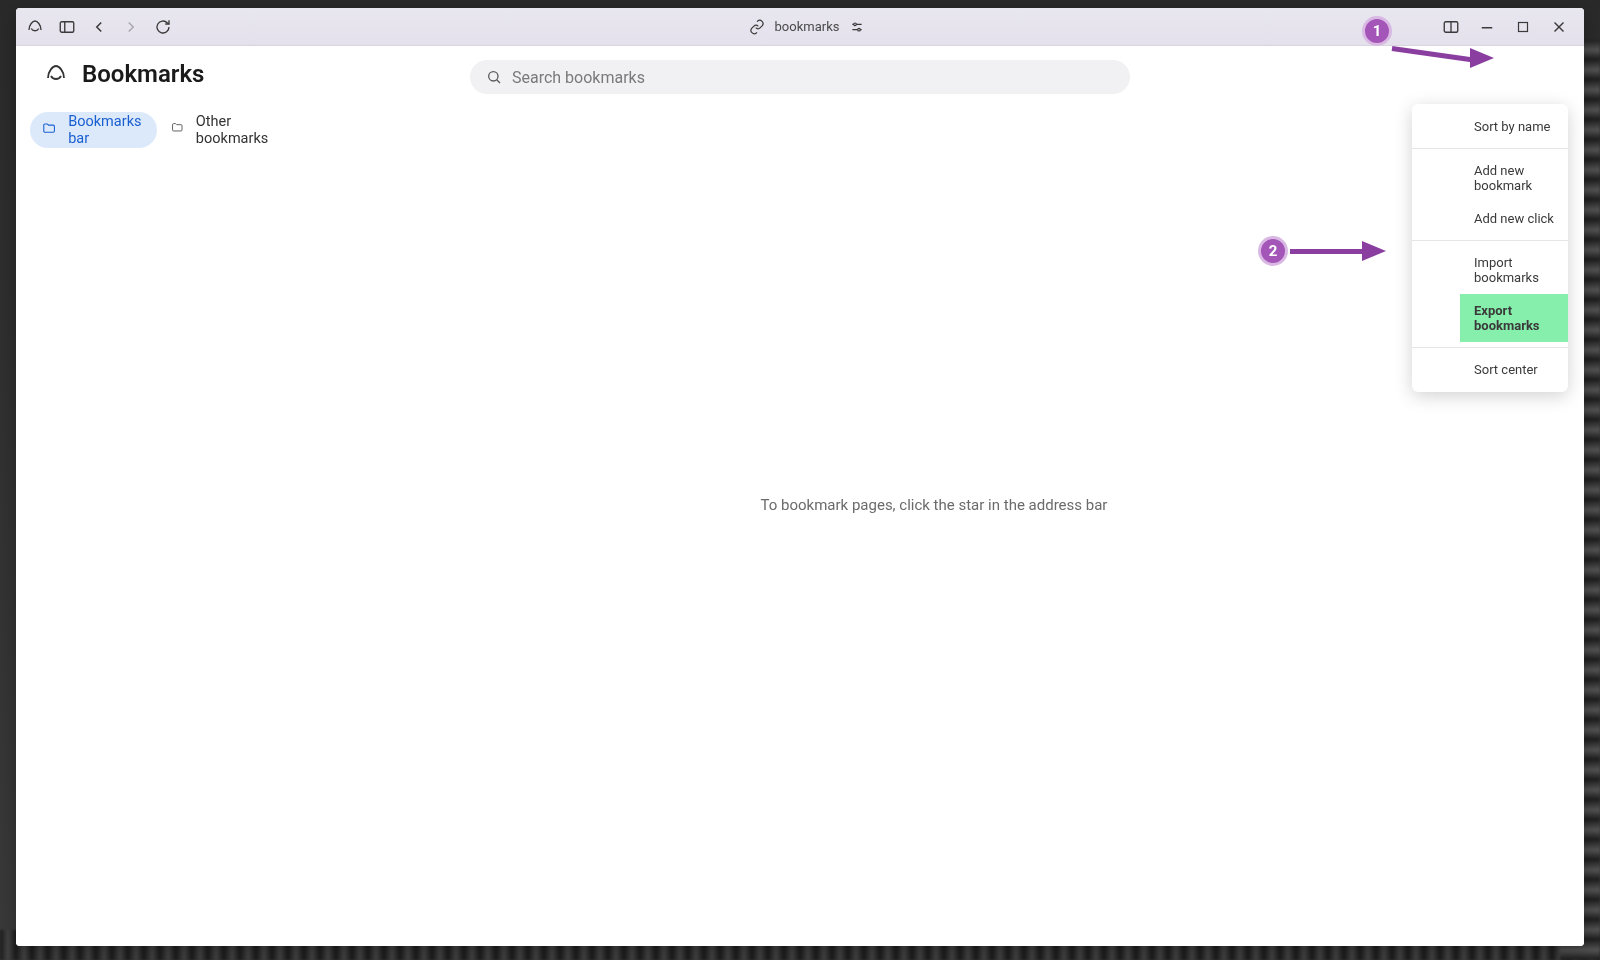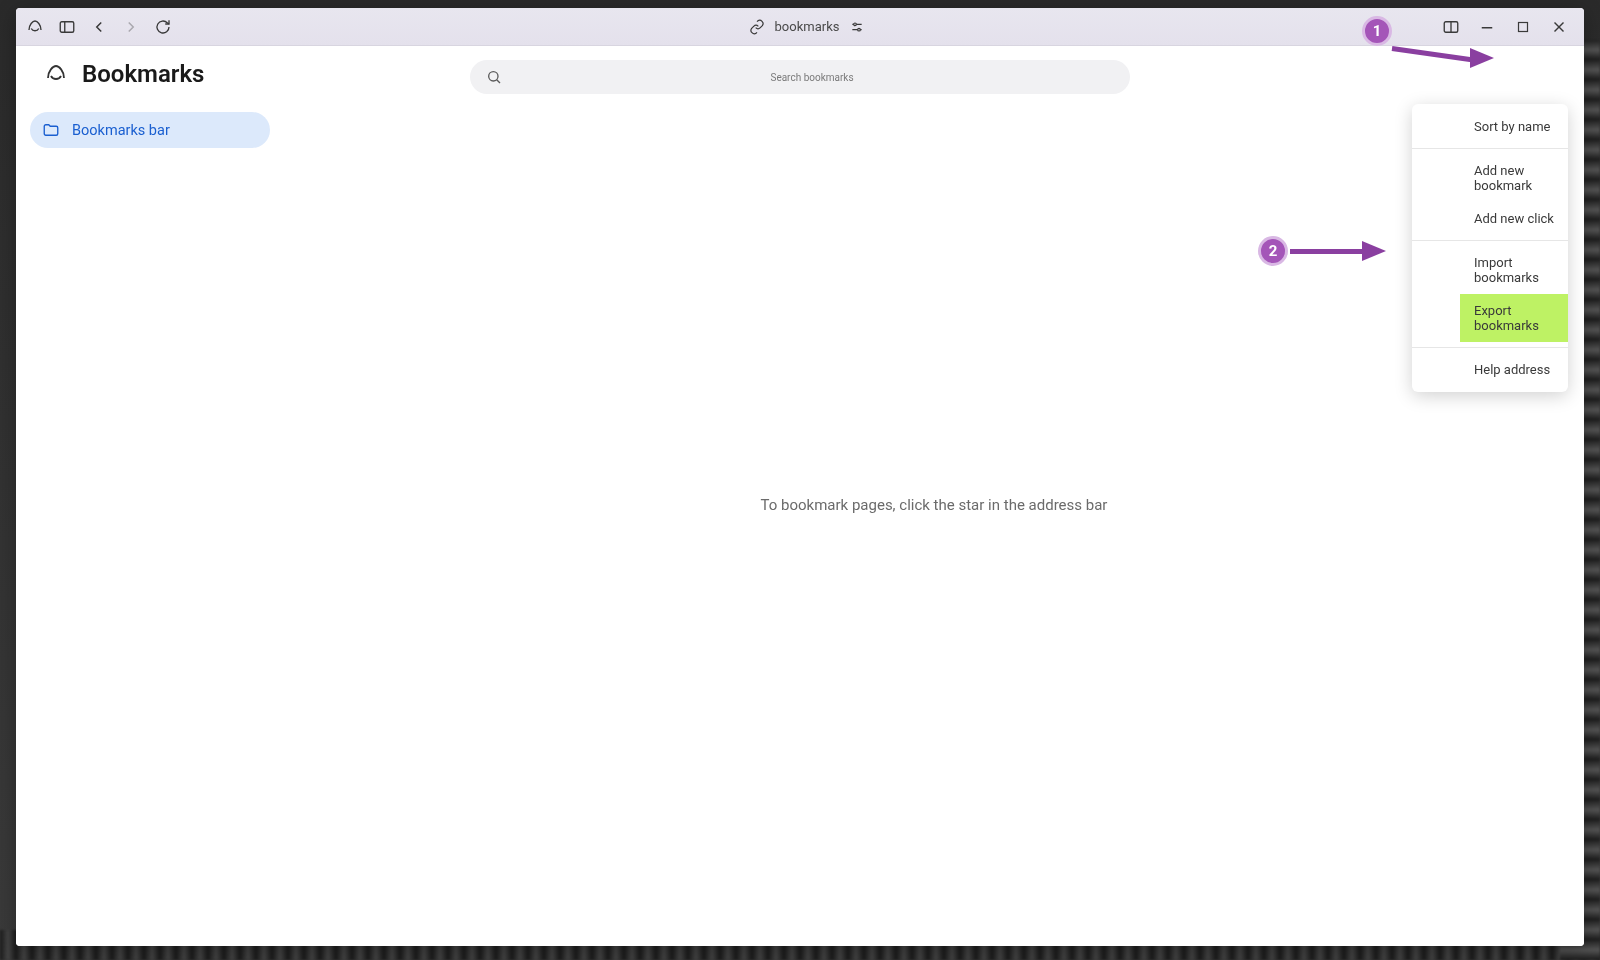--- a/index.html
+++ b/index.html
@@ -87,44 +87,43 @@
     transform: translateX(-50%);
     width: 660px;
   }
   .search-box {
     width: 100%;
     height: 34px;
     background: #f1f1f3;
     border: none;
     border-radius: 17px;
     padding: 0 18px 0 42px;
-    font-size: 10px;
+    font-size: 16px;
     color: #4c1d95;
     outline: none;
-    text-align: center;
   }
   .search-box::placeholder { color: #7a7a7a; }
   .search-icon-inner {
     position: absolute;
     left: 16px; top: 50%;
     transform: translateY(-50%);
     width: 16px; height: 16px;
     color: #5a5a5a;
   }
 
   .body-row {
     flex: 1;
     display: flex;
   }
 
   .sidebar {
     width: 268px;
     padding: 6px 14px 6px 14px;
     display: flex;
-    flex-direction: column;
+    flex-direction: row;
     gap: 2px;
   }
   .folder-item {
     display: flex;
     align-items: center;
     gap: 12px;
     height: 36px;
     padding: 0 12px;
     border-radius: 18px;
     cursor: pointer;
@@ -159,21 +158,21 @@
     box-shadow: 0 4px 18px rgba(0,0,0,0.18);
     padding: 6px 0;
     font-size: 13px;
     color: #3a3a3a;
   }
   .menu-item {
     padding: 9px 14px;
     cursor: pointer;
     margin-left: 48px;
   }
-  .menu-item:hover, .menu-item.hovered { background: #bef264; }
+  .menu-item:hover, .menu-item.hovered { background: #86efac; font-weight: bold; }
   .menu-sep { height: 1px; background: #e6e6e6; margin: 5px 0; }
 
   
   .callout-badge {
     position: absolute;
     width: 30px; height: 30px;
     border-radius: 50%;
     background: #a455b8;
     border: 3px solid #d9b8e4;
     color: #fff;
@@ -310,37 +309,45 @@
     <div class="body-row">
       <div class="sidebar">
         <div class="folder-item active">
           <span class="folder-icon">
             <svg viewBox="0 0 24 24" fill="none" stroke="currentColor" stroke-width="1.8">
                 <path d="M3 7a2 2 0 0 1 2-2h4l2 2h8a2 2 0 0 1 2 2v8a2 2 0 0 1-2 2H5a2 2 0 0 1-2-2z"></path>
               </svg>
           </span>
           <span>Bookmarks bar</span>
         </div>
+        <div class="folder-item">
+          <span class="folder-icon">
+            <svg viewBox="0 0 24 24" fill="none" stroke="currentColor" stroke-width="1.8">
+                <path d="M3 7a2 2 0 0 1 2-2h4l2 2h8a2 2 0 0 1 2 2v8a2 2 0 0 1-2 2H5a2 2 0 0 1-2-2z"></path>
+              </svg>
+          </span>
+          <span>Other bookmarks</span>
+        </div>
       </div>
 
       <div class="main-pane">
         <div class="empty-text">To bookmark pages, click the star in the address bar</div>
       </div>
     </div>
 
     <div class="context-menu">
       <div class="menu-item">Sort by name</div>
       <div class="menu-sep"></div>
       <div class="menu-item">Add new bookmark</div>
       <div class="menu-item">Add new click</div>
       <div class="menu-sep"></div>
       <div class="menu-item">Import bookmarks</div>
       <div class="menu-item hovered">Export bookmarks</div>
       <div class="menu-sep"></div>
-      <div class="menu-item">Help address</div>
+      <div class="menu-item">Sort center</div>
     </div>
 
   </div>
 </div>
 
 <div class="callout-badge" style="top:16px; left:1362px;">1</div>
 <div class="callout-arrow">
   <div class="arrow-line" style="top:46px; left:1392px; width:84px; transform:rotate(8deg); transform-origin:left center;"></div>
   <div class="arrow-head" style="top:48px; left:1470px;"></div>
 </div>

